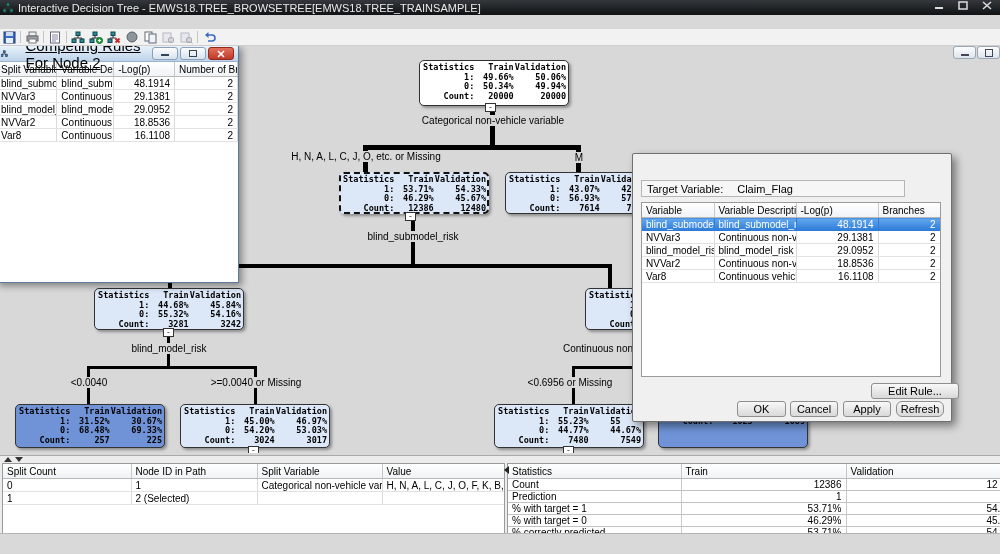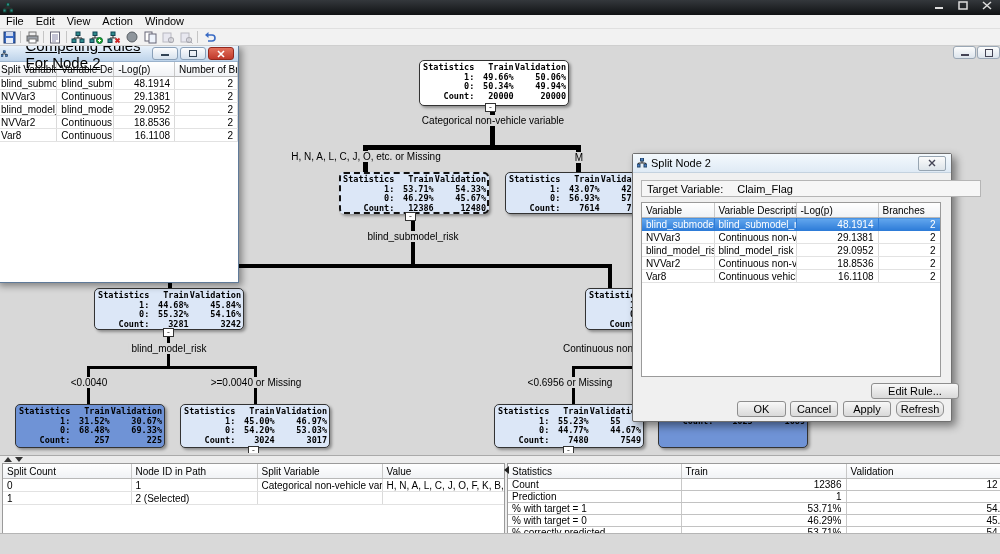--- a/index.html
+++ b/index.html
@@ -63,21 +63,21 @@
   
   .dialog{position:absolute;left:632px;top:153px;width:318px;height:267px;z-index:12;
     background:#f0f0f0;border:1px solid #707070;box-shadow:4px 4px 9px rgba(0,0,0,.45);
     border-radius:2px;}
   .dialog .dtitle{height:18px;background:linear-gradient(#f4f9fd,#dfeaf5);
     border-bottom:1px solid #c4d2df;display:flex;align-items:center;}
   .dialog .dtitle .ttext{font-size:11px;margin-left:4px;}
   .dclose{margin-left:auto;margin-right:5px;width:26px;height:13px;border:1px solid #97a5b2;
     border-radius:2px;background:linear-gradient(#fbfbfb,#dde4ea);
     display:flex;align-items:center;justify-content:center;}
-  .targetrow{position:absolute;left:8px;top:26px;width:340px;height:17px;box-sizing:border-box;
+  .targetrow{position:absolute;left:8px;top:26px;width:264px;height:17px;box-sizing:border-box;
     border:1px solid #b5b5b5;background:#f6f6f6;font-size:11px;display:flex;align-items:center;}
   .targetrow .lab{margin-left:5px;}
   .targetrow .val{margin-left:14px;}
   .dtablewrap{position:absolute;left:8px;top:48px;width:300px;height:175px;box-sizing:border-box;
     border:1px solid #9a9a9a;background:#fff;overflow:hidden;}
   .dlg td:nth-child(3),.dlg td:nth-child(4){text-align:right;}
   .dlg tr.sel td{background:linear-gradient(#63a7ee,#2e7cd8);color:#fff;border-color:#2e7cd8;}
   .dbtn{position:absolute;height:16px;box-sizing:border-box;border:1px solid #8e8e8e;border-radius:3px;
     background:linear-gradient(#f8f8f8,#d9d9d9);font-size:11px;text-align:center;line-height:14px;}
   
@@ -106,46 +106,40 @@
 
 <div id="app">
 
   <div class="titlebar">
     <svg class="appicon" viewBox="0 0 10 10">
       <rect x="3.5" y="0" width="3" height="3" fill="#2e8b8b" stroke="#143"></rect>
       <rect x="0" y="6" width="3" height="3" fill="#2e8b8b" stroke="#143"></rect>
       <rect x="7" y="6" width="3" height="3" fill="#2e8b8b" stroke="#143"></rect>
       <path d="M5 3v2M1.5 6V5h7v1" stroke="#333" fill="none"></path>
     </svg>
+    <span class="ttext">Interactive Decision Tree - EMWS18.TREE_BROWSETREE[EMWS18.TREE_TRAINSAMPLE]</span>
     <div class="winbtns">
       <span>
           <svg width="10" height="9" viewBox="0 0 10 9">
             <rect x="1" y="6" width="8" height="2" fill="#ddd"></rect>
           </svg>
         </span>
       <span>
           <svg width="10" height="9" viewBox="0 0 10 9">
             <rect x="1" y="1" width="8" height="7" fill="none" stroke="#ddd" stroke-width="1.5"></rect>
           </svg>
         </span>
       <span>
           <svg width="10" height="9" viewBox="0 0 10 9">
             <path d="M1 1l8 7M9 1l-8 7" stroke="#ddd" stroke-width="1.5"></path>
           </svg>
         </span>
     </div>
   </div>
 
-  <div class="menubar">
-    <span>File</span>
-    <span>Edit</span>
-    <span>View</span>
-    <span>Action</span>
-    <span>Window</span>
-  </div>
 
   <div class="toolbar">
     <span class="tbtn">
         <svg width="13" height="13" viewBox="0 0 13 13">
           <rect x="1" y="1" width="11" height="11" fill="#3a6bc4" stroke="#1d3a70"></rect>
           <rect x="3" y="1" width="7" height="4" fill="#cfd9ee"></rect>
           <rect x="3" y="7" width="7" height="5" fill="#e9eef8"></rect>
         </svg>
       </span>
     <span class="tsep"></span>
@@ -353,34 +347,20 @@
             <td>Var8</td>
             <td>Continuous vehi...</td>
             <td>16.1108</td>
             <td>2</td>
           </tr>
         </tbody>
     </table>
   </div>
 
   <div class="dialog">
-    <div class="dtitle">
-      <svg class="miniicon" viewBox="0 0 10 10">
-          <rect x="3.5" y="0" width="3" height="3" fill="#4a7ec4" stroke="#246"></rect>
-          <rect x="0" y="6" width="3" height="3" fill="#4a7ec4" stroke="#246"></rect>
-          <rect x="7" y="6" width="3" height="3" fill="#4a7ec4" stroke="#246"></rect>
-          <path d="M5 3v2M1.5 6V5h7v1" stroke="#333" fill="none"></path>
-        </svg>
-      <span class="ttext">Split Node 2</span>
-      <span class="dclose">
-          <svg width="8" height="8">
-            <path d="M1 1l6 6M7 1l-6 6" stroke="#445" stroke-width="1.4"></path>
-          </svg>
-        </span>
-    </div>
     <div class="targetrow">
       <span class="lab">Target Variable:</span>
       <span class="val">Claim_Flag</span>
     </div>
     <div class="dtablewrap">
       <table class="wtable dlg">
         <colgroup>
             <col style="width:72px">
             <col style="width:82px">
             <col style="width:82px">

